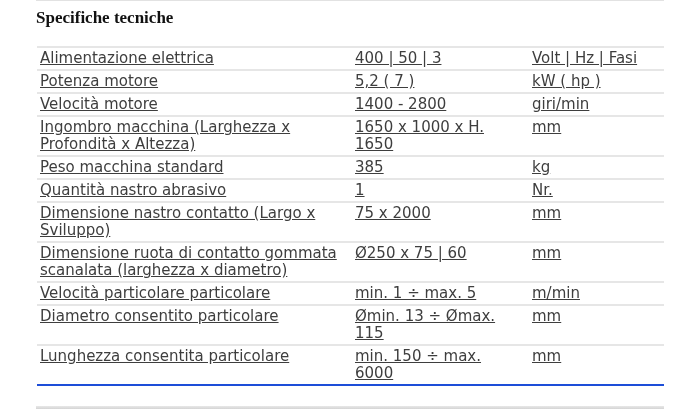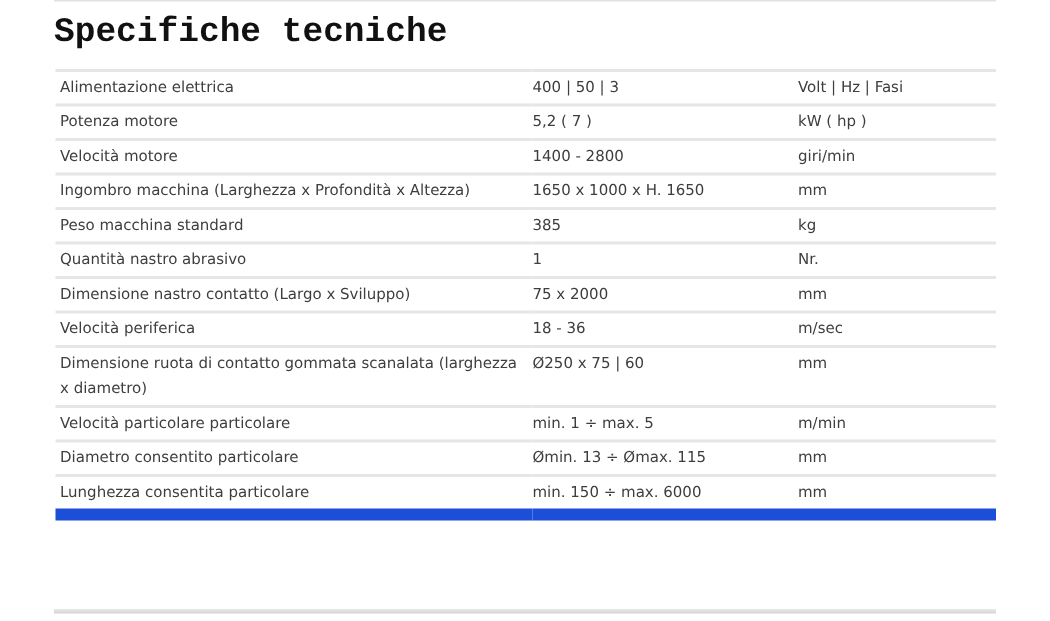--- a/index.html
+++ b/index.html
@@ -21,41 +21,42 @@
       top: 0px;
       width: 628px;
       height: 1px;
       background: #e2e2e2;
     }
     .page-title {
       position: absolute;
       left: 36px;
       top: 8px;
       margin: 0;
-      font-family: Liberation Mono, monospace;
+      font-family: Liberation Serif, serif;
       font-weight: bold;
-      font-size: 23px;
+      font-size: 17px;
       color: #111111;
       letter-spacing: 0px;
     }
     .spec-table {
       position: absolute;
       left: 37px;
       top: 46px;
       width: 627px;
       border-collapse: collapse;
-      font-size: 10px;
+      font-size: 15px;
       line-height: 17px;
       color: #3e3e3e;
+      text-decoration: underline;
     }
     .spec-table tr {
       border-top: 2px solid #e6e6e6;
     }
     .spec-table tr:last-child {
-      border-bottom: 8px solid #1d4ed8;
+      border-bottom: 2px solid #1d4ed8;
     }
     .spec-table td {
       padding: 2px 0 2px 0;
       vertical-align: top;
     }
     .col-label {
       width: 305px;
       padding-left: 3px !important;
       padding-right: 10px !important;
     }
@@ -114,25 +115,20 @@
       <td class="col-label">Quantità nastro abrasivo</td>
       <td class="col-value">1</td>
       <td class="col-unit">Nr.</td>
     </tr>
     <tr>
       <td class="col-label">Dimensione nastro contatto (Largo x Sviluppo)</td>
       <td class="col-value">75 x 2000</td>
       <td class="col-unit">mm</td>
     </tr>
     <tr>
-      <td class="col-label">Velocità periferica</td>
-      <td class="col-value">18 - 36</td>
-      <td class="col-unit">m/sec</td>
-    </tr>
-    <tr>
       <td class="col-label">Dimensione ruota di contatto gommata scanalata (larghezza x diametro)</td>
       <td class="col-value">Ø250 x 75 | 60</td>
       <td class="col-unit">mm</td>
     </tr>
     <tr>
       <td class="col-label">Velocità particolare particolare</td>
       <td class="col-value">min. 1 ÷ max. 5</td>
       <td class="col-unit">m/min</td>
     </tr>
     <tr>

